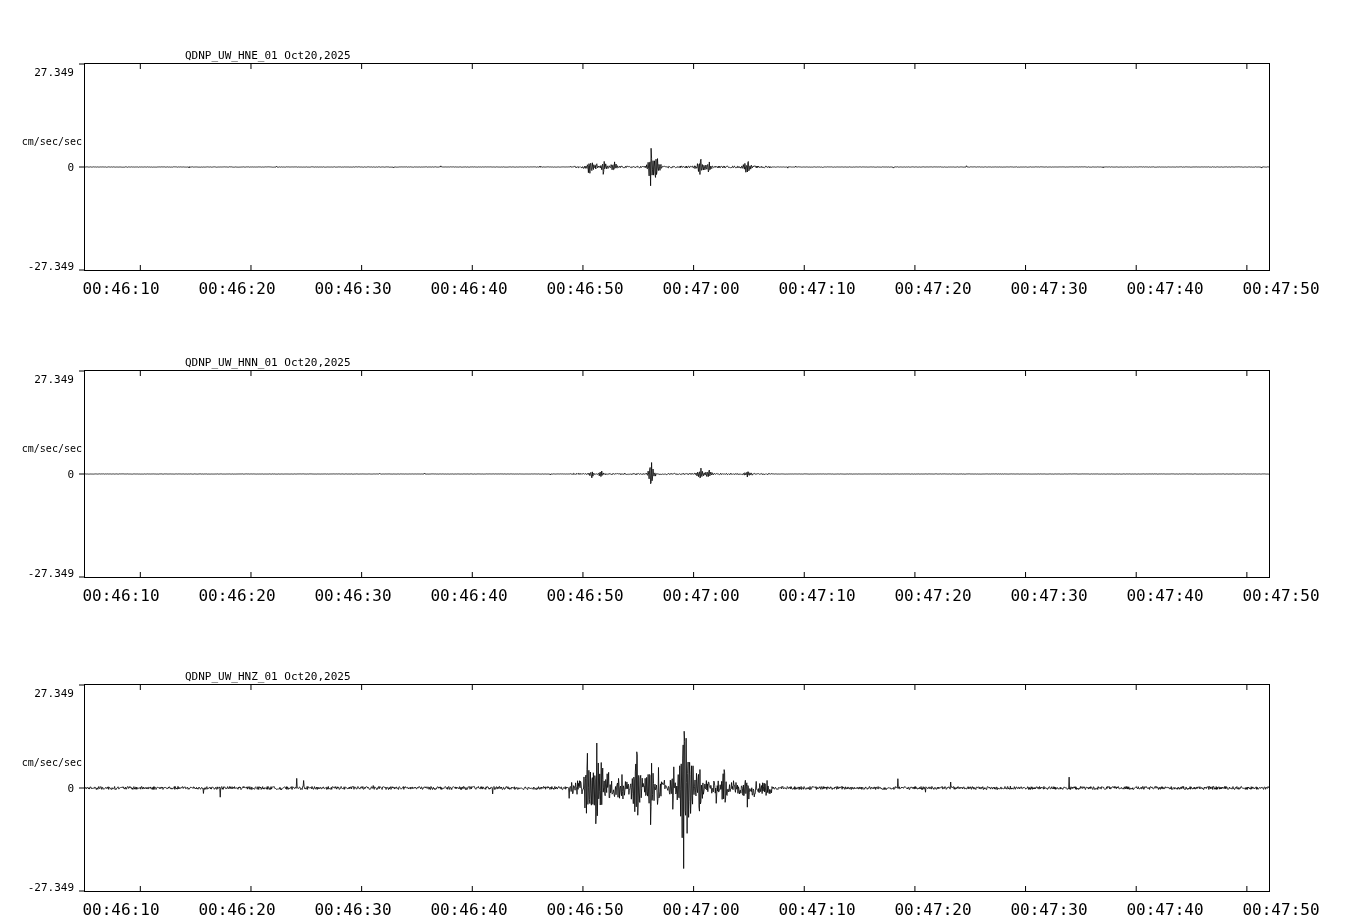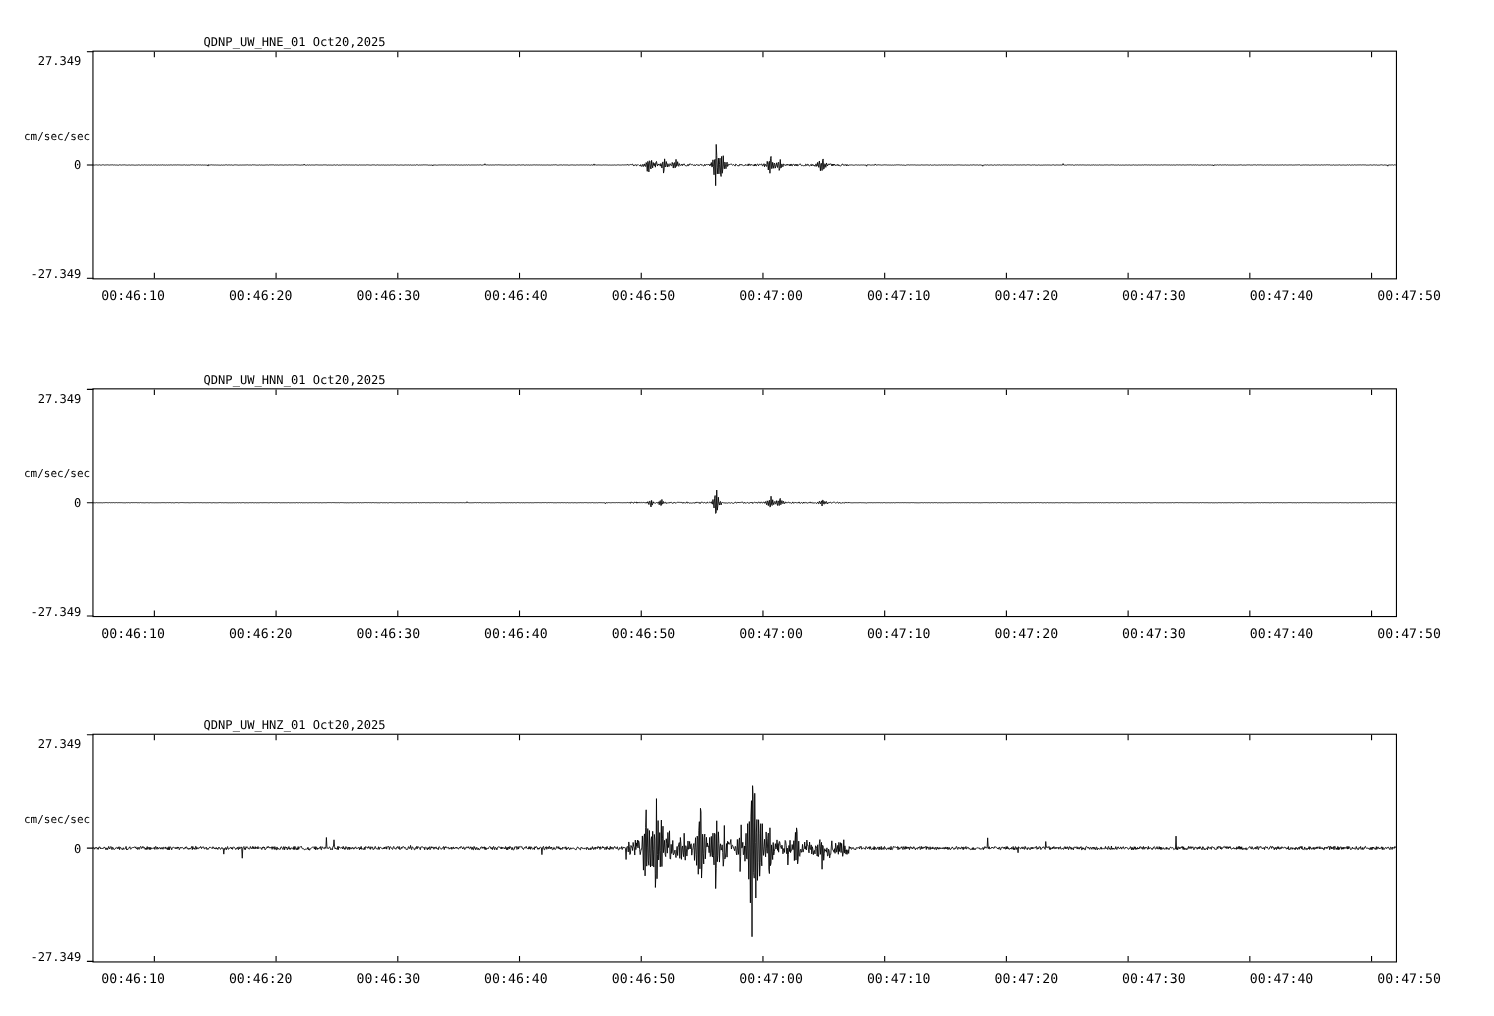--- a/index.html
+++ b/index.html
@@ -1,23 +1,23 @@
 <!DOCTYPE html>
 <html><head>
 <meta charset="utf-8">
 <style>
   html,body{margin:0;padding:0;background:#ffffff;}
   body{width:1358px;height:924px;font-family:"DejaVu Sans Mono",monospace;color:#000;overflow:hidden;}
   .page{position:relative;width:1358px;height:924px;}
-  .panel{position:absolute;left:0;width:1358px;}
+  .panel{position:absolute;left:0;width:1358px;margin-top:17px;}
   .frame{position:absolute;border:1px solid #000;background:#fff;box-sizing:border-box;}
   .ylabel-units{position:absolute;font-size:10px;letter-spacing:0px;white-space:nowrap;text-align:right;}
   .ytick{position:absolute;font-size:11px;white-space:nowrap;text-align:right;}
   .panel-title{position:absolute;font-size:11px;white-space:nowrap;}
-  .xtick{position:absolute;font-size:12px;white-space:nowrap;text-align:center;transform:translateX(-50%);}
+  .xtick{position:absolute;font-size:16px;white-space:nowrap;text-align:center;transform:translateX(-50%);}
   svg.trace{position:absolute;left:0;top:0;}
 </style>
 </head>
 <body>
 
 <div class="page">
 
   <div class="panel" style="top:0px;height:300px;">
     <div class="panel-title" style="left:185px;top:32px;">QDNP_UW_HNE_01   Oct20,2025</div>
 

